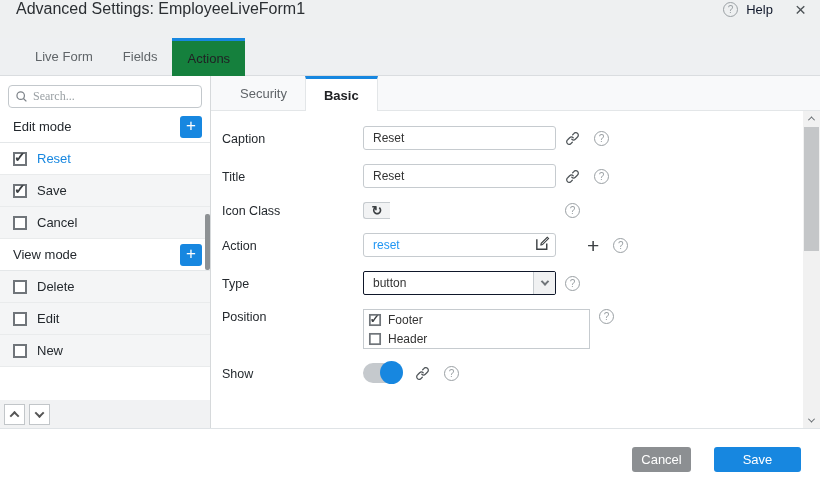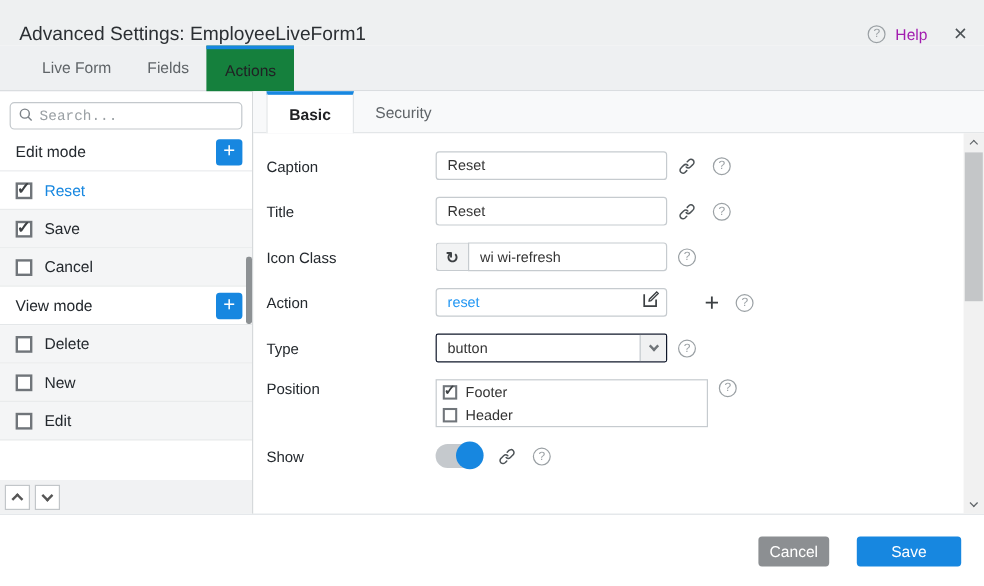--- a/index.html
+++ b/index.html
@@ -1,43 +1,43 @@
 <!DOCTYPE html>
 <html><head>
 <meta charset="utf-8">
 <style>
   * { margin:0; padding:0; box-sizing:border-box; }
   html,body { width:820px; height:488px; overflow:hidden; }
   body { font-family:"Liberation Sans", sans-serif; background:#fff; color:#24292e; }
   .dialog { width:820px; height:488px; display:flex; flex-direction:column; background:#fff; }
 
   
-  .hdr { height:38px; background:#eef0f1; display:flex; align-items:flex-end; padding:0 14px 0 16px; flex:none; }
+  .hdr { height:38px; background:#eef0f1; display:flex; align-items:flex-start; padding:0 14px 0 16px; flex:none; }
   .hdr-title { font-size:16px; color:#2b2f33; flex:1; }
   .hdr-right { display:flex; align-items:center; gap:8px; }
   .qicon { width:15px; height:15px; border:1.4px solid #9aa0a4; border-radius:50%;
            display:inline-flex; align-items:center; justify-content:center;
            color:#9aa0a4; font-size:10px; flex:none; }
   .qicon::after { content:"?"; }
-  .hdr-help-label { font-size:13px; color:#a21caf; }
+  .hdr-help-label { font-size:13px; color:#0f172a; }
   .hdr-close { font-size:19px; color:#4d5357; margin-left:14px; cursor:pointer; line-height:1; }
 
   
   .tabbar { height:38px; background:#eef0f2; border-bottom:1px solid #dadde0; display:flex; align-items:stretch; padding-left:20px; flex:none; }
   .tab { padding:0 15px; display:flex; align-items:center; font-size:13px; color:#5f6468; cursor:pointer; position:relative; }
   .tab.active { background:#15803d; color:#202124; border-top:3px solid #1787e0; margin-bottom:-1px; }
 
   
   .bodyrow { flex:1; display:flex; min-height:0; }
 
   
   .sidebar { width:211px; border-right:1px solid #d6d9db; display:flex; flex-direction:column; position:relative; flex:none; }
   .search-wrap { margin:9px 8px 3px 8px; position:relative; }
   .search-input { width:100%; height:23px; border:1px solid #c3c8cc; border-radius:4px;
-                  padding:0 6px 0 24px; font-size:12px; color:#6d28d9; font-family:Liberation Mono, monospace; }
+                  padding:0 6px 0 24px; font-size:12px; color:#6d28d9; font-family:Liberation Serif, serif; }
   .search-input::placeholder { color:#9aa0a4; }
   .search-icon { position:absolute; left:7px; top:4px; }
   .slist { flex:1; }
   .srow { height:32px; display:flex; align-items:center; padding:0 8px 0 13px; border-bottom:1px solid #e9ebec; font-size:13px; background:#f4f5f6; }
   .srow.white { background:#fff; }
   .srow .lbl { margin-left:10px; }
   .srow.selected .lbl { color:#1787e0; }
   .grow { height:32px; display:flex; align-items:center; padding:0 8px 0 13px; border-bottom:1px solid #e4e7e9; background:#fff; font-size:13px; }
   .grow .glbl { flex:1; }
   .plusbtn { width:22px; height:22px; background:#1787e0; border-radius:3px; color:#fff;
@@ -156,43 +156,43 @@
         <div class="grow">
           <span class="glbl">View mode</span>
           <span class="plusbtn"></span>
         </div>
         <div class="srow">
           <span class="cb"></span>
           <span class="lbl">Delete</span>
         </div>
         <div class="srow">
           <span class="cb"></span>
+          <span class="lbl">Edit</span>
+        </div>
+        <div class="srow">
+          <span class="cb"></span>
           <span class="lbl">New</span>
-        </div>
-        <div class="srow">
-          <span class="cb"></span>
-          <span class="lbl">Edit</span>
         </div>
       </div>
 
       <div class="side-bottom">
         <span class="navbtn">
             <span class="chev up"></span>
           </span>
         <span class="navbtn">
             <span class="chev down"></span>
           </span>
       </div>
       <div class="side-scroll"></div>
     </div>
 
     <div class="main">
       <div class="subtabs">
+        <div class="subtab">Security</div>
         <div class="subtab active">Basic</div>
-        <div class="subtab">Security</div>
       </div>
 
       <div class="formarea">
 
         <div class="frow">
           <div class="flabel">Caption</div>
           <input class="tinput" type="text" value="Reset" style="">
           <span class="icongap">
             <svg width="15" height="15" viewBox="0 0 24 24">
                 <path d="M10.9 13.1a4 4 0 0 0 5.6 0l3.2-3.2a4 4 0 1 0-5.6-5.6l-1.8 1.8" fill="none" stroke="#4d5357" stroke-width="2" stroke-linecap="round"></path>
@@ -212,21 +212,20 @@
               </svg>
           </span>
           <span class="icongap2 qicon"></span>
         </div>
 
 
         <div class="frow">
           <div class="flabel">Icon Class</div>
           <div class="igroup">
             <span class="iaddon">↻</span>
-            <input class="tinput" type="text" value="wi wi-refresh" style="">
           </div>
           <span class="icongap qicon"></span>
         </div>
 
         <div class="frow">
           <div class="flabel">Action</div>
           <div class="fakeinput">
             <span class="linktext">reset</span>
             <span>
               <svg width="17" height="17" viewBox="0 0 24 24">

